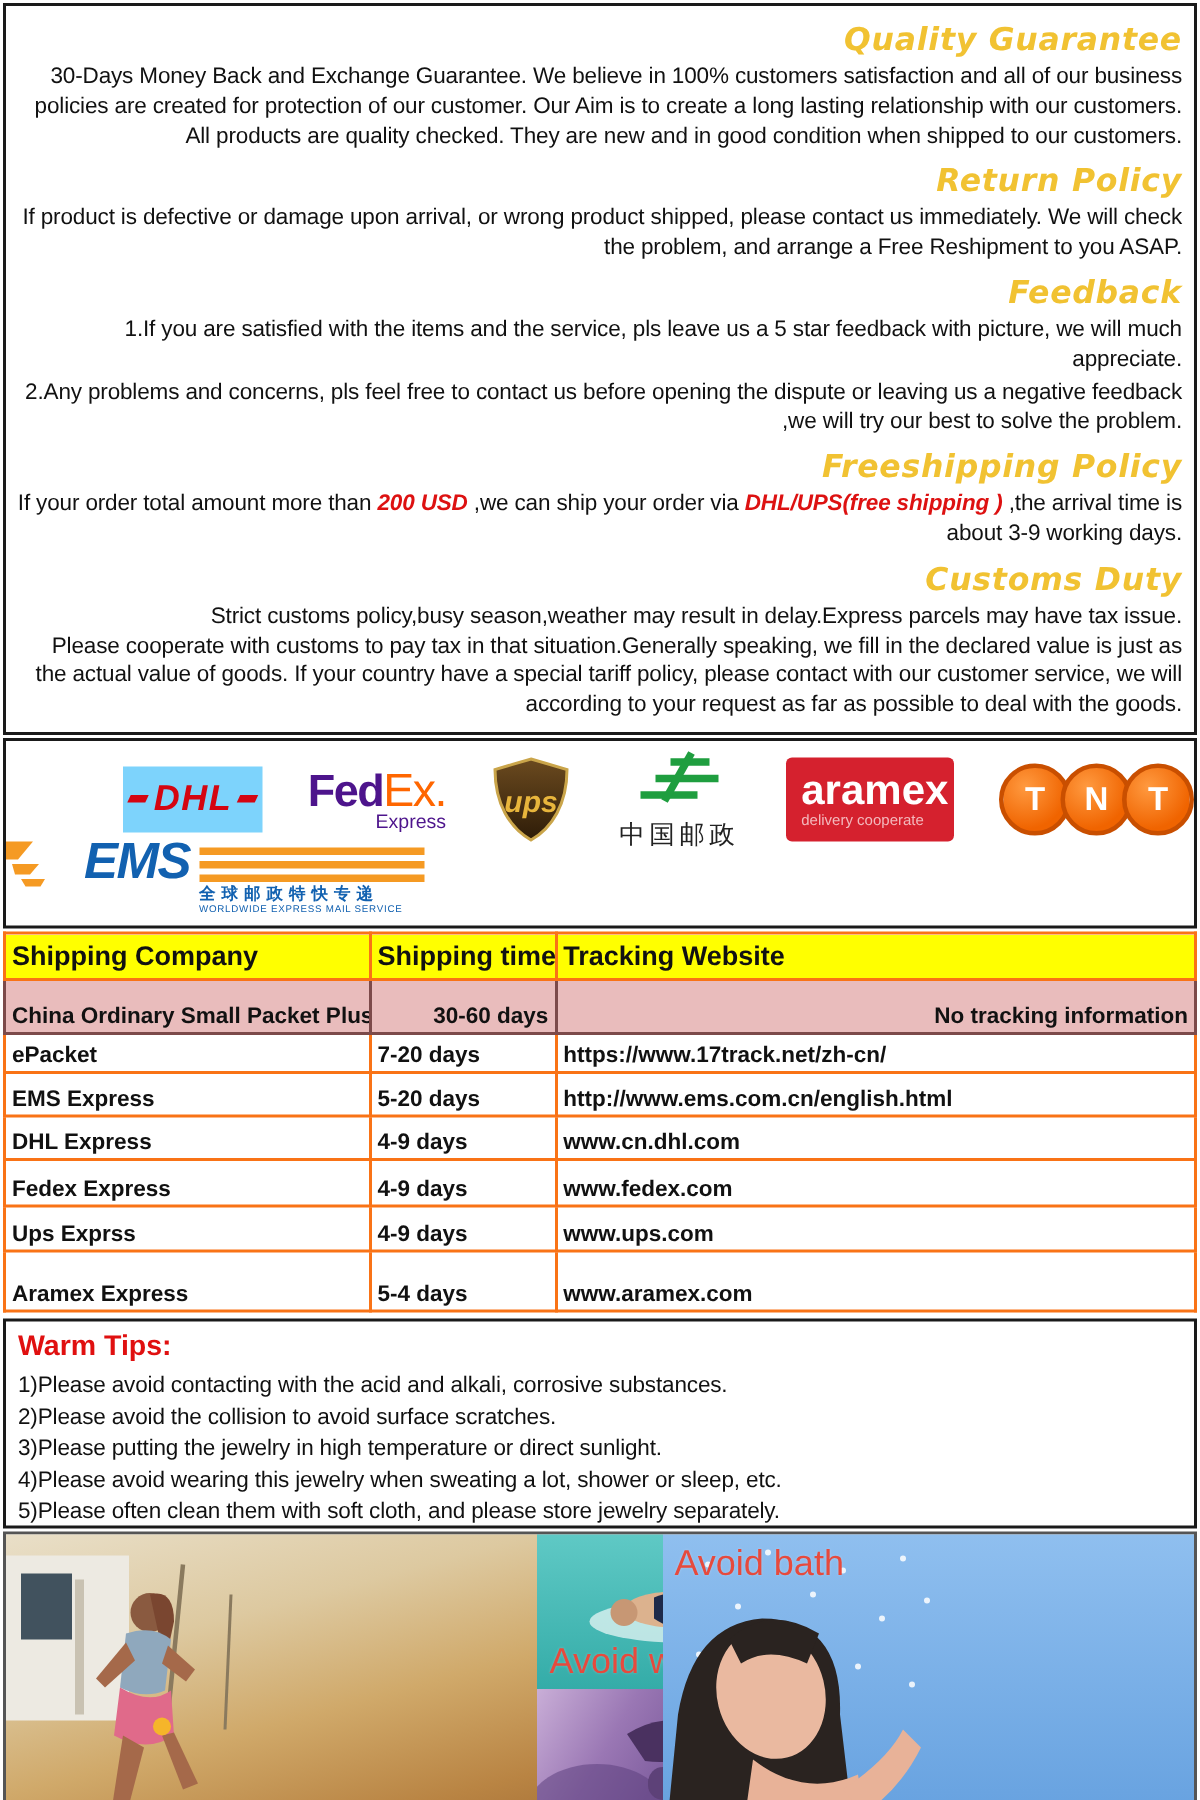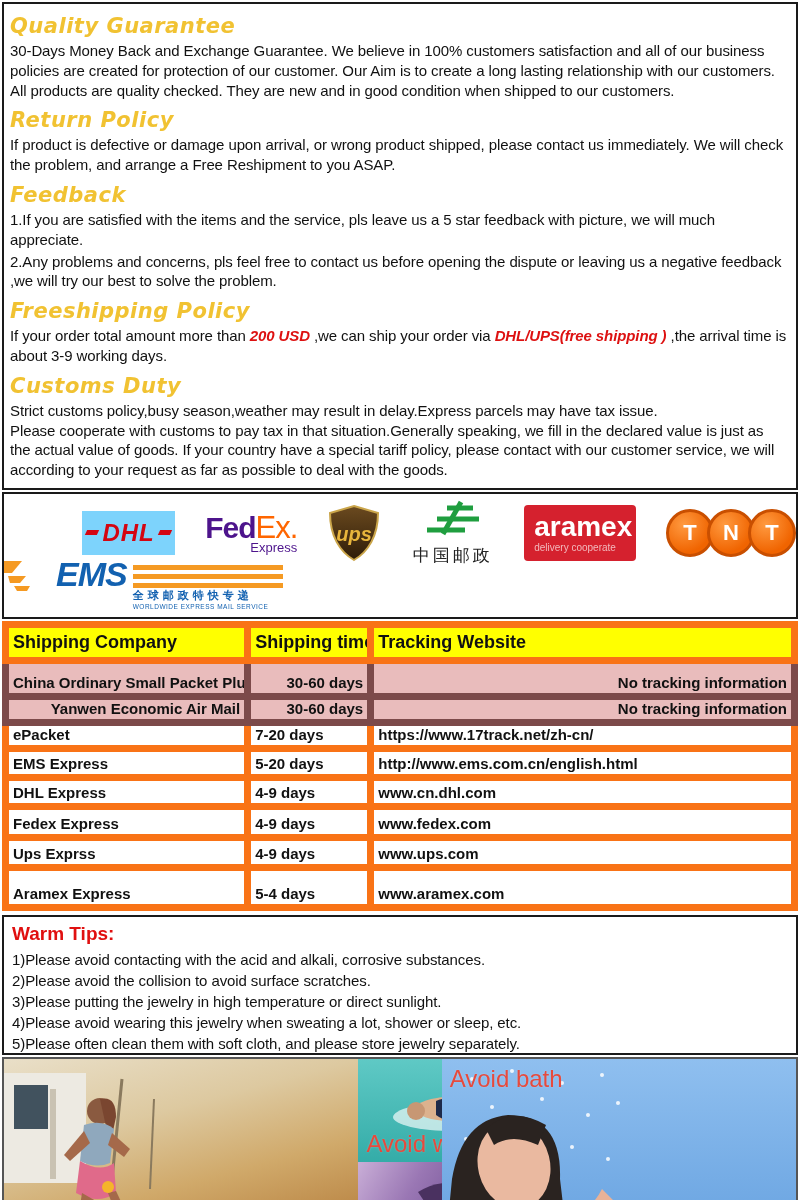--- a/index.html
+++ b/index.html
@@ -2,21 +2,21 @@
 <html><head>
 <meta charset="utf-8">
 <style>
   html,body{margin:0;padding:0;}
   body{
     width:800px;height:1200px;overflow:hidden;background:#fff;
     font-family:"Liberation Sans",sans-serif;color:#111;position:relative;
   }
   .box{border:2px solid #1a1a1a;margin:2px 2px 0 2px;background:#fff;}
   
-  .policy{padding:2px 8px 6px 6px;}
+  .policy{padding:2px 8px 6px 6px;text-align:right;}
   .gold-heading{
     font-family:"DejaVu Sans",sans-serif;font-style:italic;font-weight:bold;
     color:#f1c232;font-size:21px;margin:8px 0 3px 0;letter-spacing:.5px;
   }
   .body-text{font-size:15px;line-height:1.32;margin:2px 0;letter-spacing:-.1px;font-weight:500;}
   .red-em{color:#dd1111;font-weight:bold;font-style:italic;}
   
   .logos{height:115px;padding:8px 0 0 0;}
   .logo-row{display:flex;align-items:center;padding-left:78px;gap:30px;height:62px;}
   .logo-row2{height:46px;display:flex;align-items:flex-end;}
@@ -38,21 +38,21 @@
   .logo-tnt .c{width:42px;height:42px;border-radius:50%;background:radial-gradient(circle at 35% 30%,#ff9a40,#f06400 70%);border:3px solid #c94f00;color:#fff;font-weight:bold;font-size:22px;display:flex;align-items:center;justify-content:center;margin-left:-7px;}
   .logo-tnt .c:first-child{margin-left:0;}
   .logo-ems{display:flex;align-items:flex-start;gap:6px;}
   .logo-ems .name{color:#1261b0;font-weight:bold;font-style:italic;font-size:34px;line-height:.9;letter-spacing:-1px;}
   .logo-ems .stripes{display:flex;flex-direction:column;gap:4px;margin-top:6px;}
   .logo-ems .stripes div{width:150px;height:5px;background:#f59a23;}
   .logo-ems .subcn{color:#1261b0;font-size:11px;font-weight:bold;letter-spacing:4px;}
   .logo-ems .suben{color:#1261b0;font-size:6.5px;letter-spacing:.5px;}
   
   table.ship{border-collapse:collapse;width:796px;margin:2px;table-layout:fixed;}
-  table.ship th,table.ship td{border:7px solid #f97316;padding:0 4px;font-weight:bold;overflow:hidden;white-space:nowrap;}
+  table.ship th,table.ship td{border:2px solid #f97316;padding:0 4px;font-weight:bold;overflow:hidden;white-space:nowrap;}
   table.ship th{background:#ffff00;font-size:18px;text-align:left;height:29px;}
   table.ship td{font-size:15px;vertical-align:bottom;padding-bottom:2px;}
   tr.pink td{background:#e9bcbc;border-color:#7c4a4a;text-align:right;}
   td.vtop{vertical-align:top;}
   .col1{width:240px;} .col2{width:122px;} .col3{width:420px;}
   
   .tips{padding:4px 8px;height:128px;margin-top:4px;}
   .tips-title{color:#e01010;font-weight:bold;font-size:19px;margin:2px 0 4px 0;}
   .tips-item{font-size:15px;line-height:1.4;letter-spacing:-.1px;font-weight:500;}
   
@@ -169,25 +169,20 @@
       <col class="col3">
     </colgroup>
   <tbody>
       <tr>
     <th>Shipping Company</th>
     <th>Shipping time</th>
     <th>Tracking Website</th>
   </tr>
   <tr class="pink" style="height:36px">
     <td class="vtop">China Ordinary Small Packet Plus</td>
-    <td>30-60 days</td>
-    <td>No tracking information</td>
-  </tr>
-  <tr class="pink" style="height:19px">
-    <td>Yanwen Economic Air Mail</td>
     <td>30-60 days</td>
     <td>No tracking information</td>
   </tr>
   <tr style="height:26px">
     <td>ePacket</td>
     <td>7-20   days</td>
     <td>https://www.17track.net/zh-cn/</td>
   </tr>
   <tr style="height:29px">
     <td>EMS Express</td>

